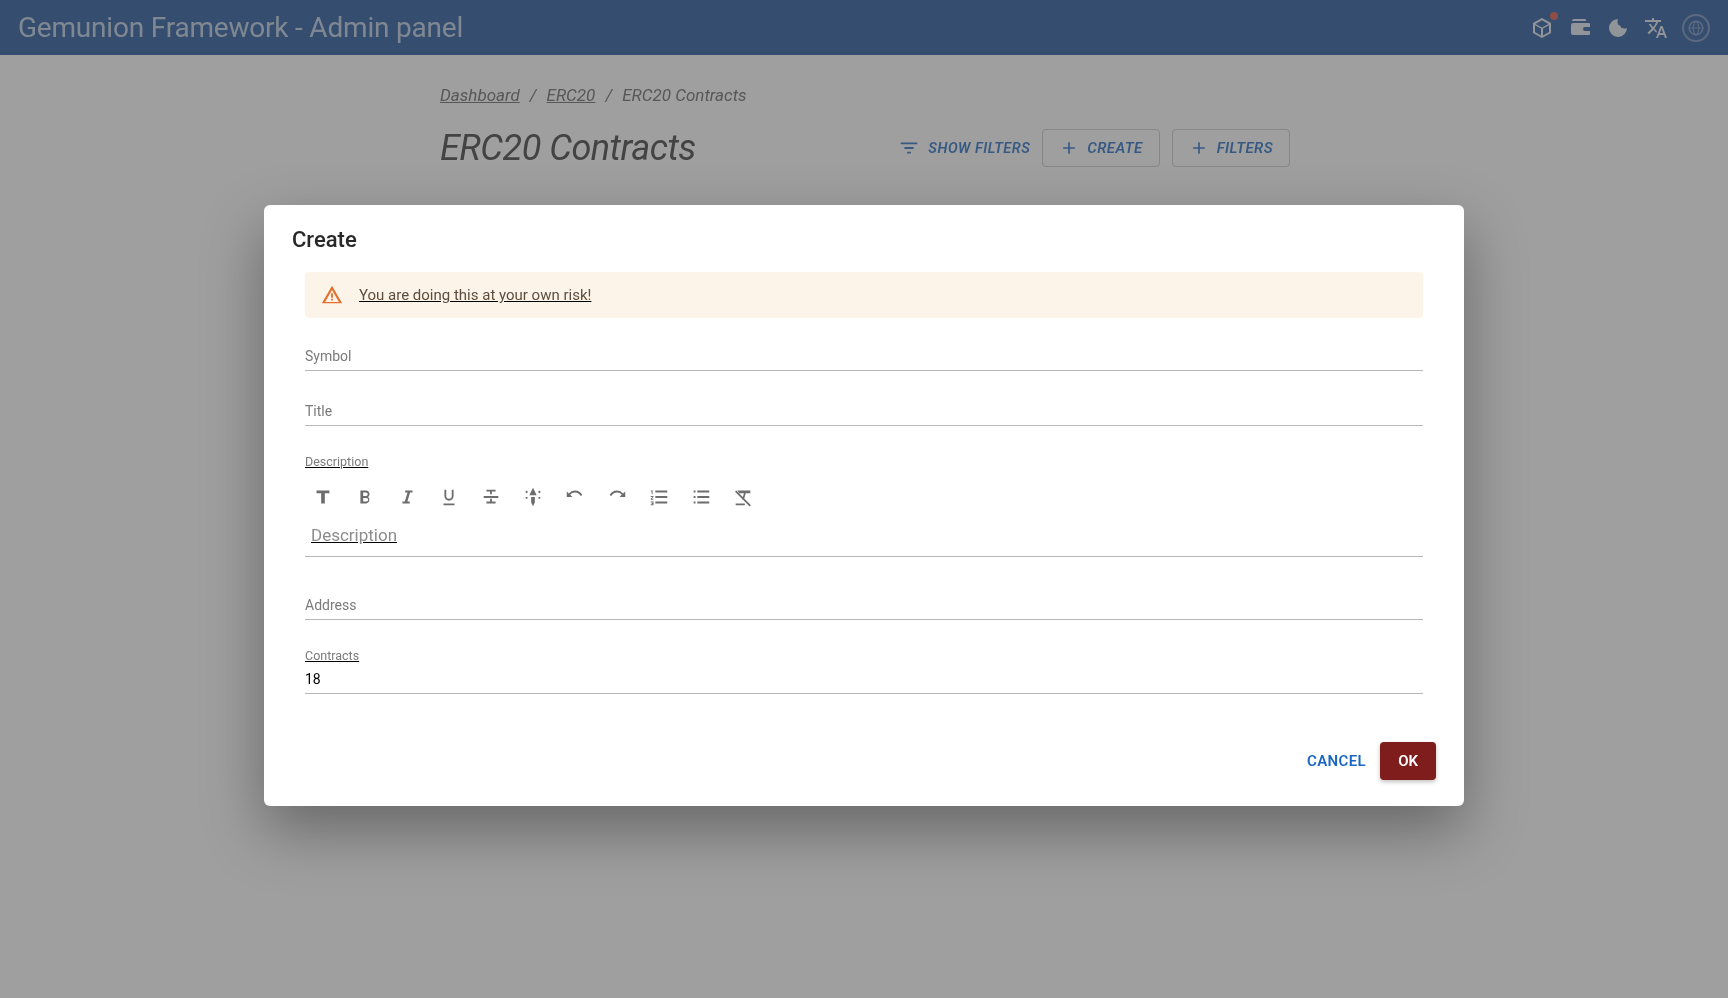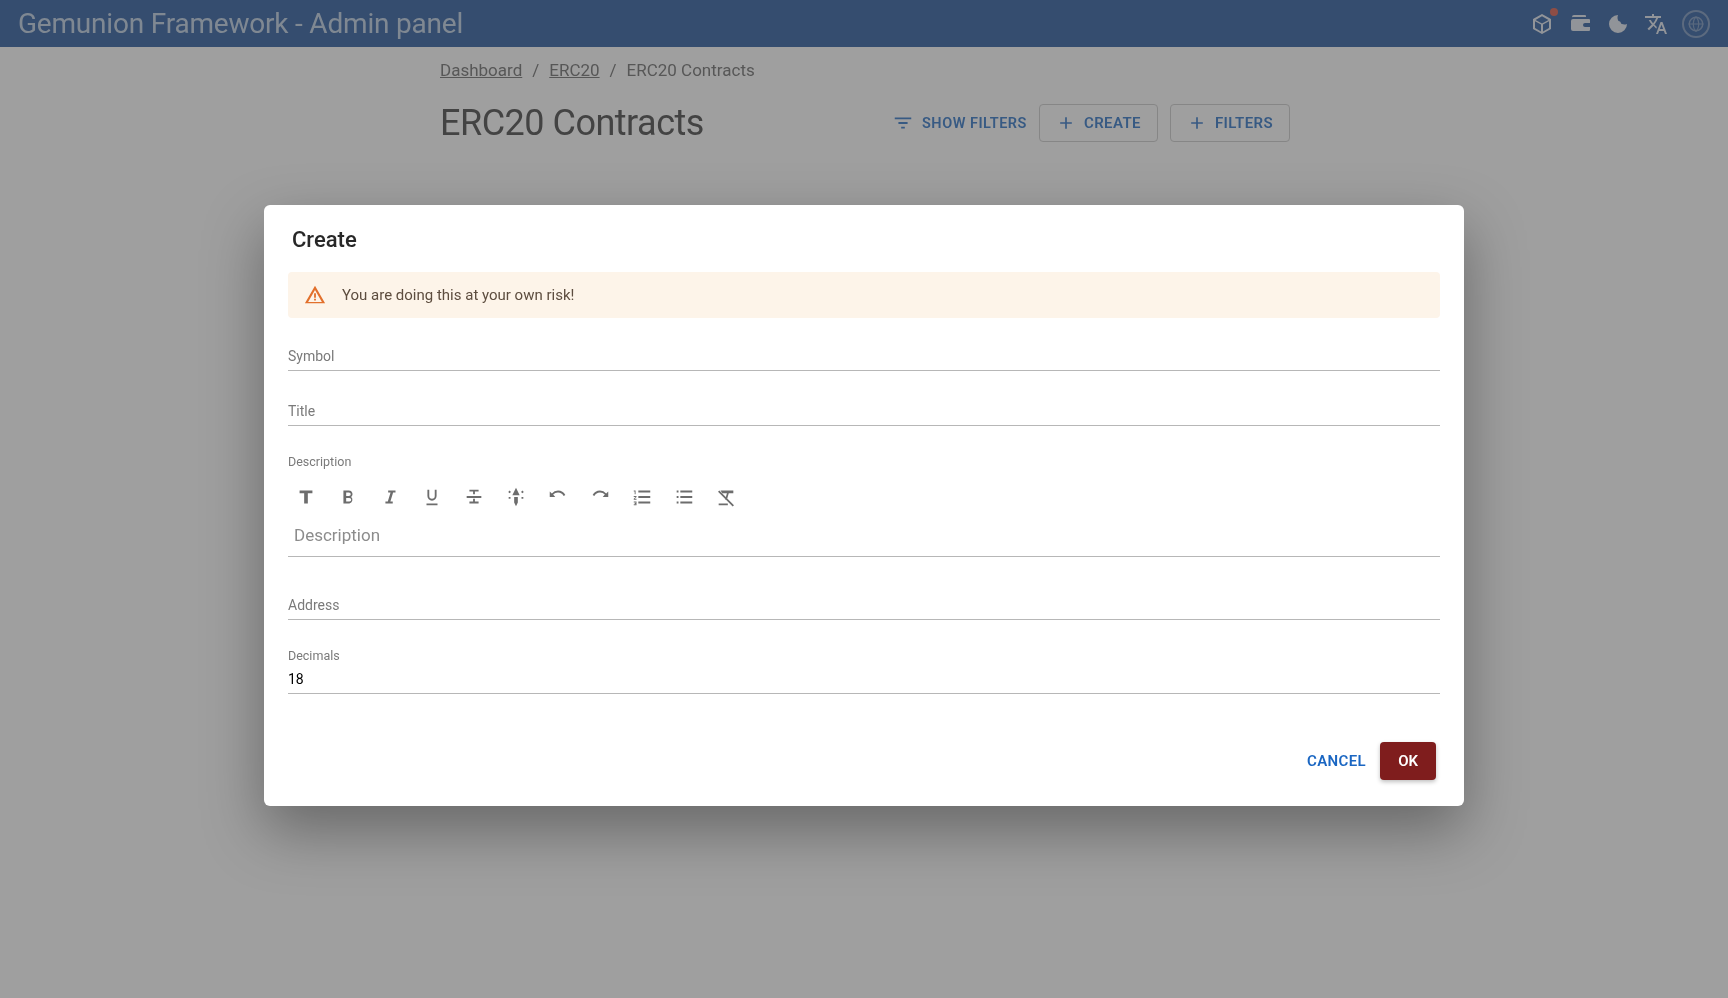--- a/index.html
+++ b/index.html
@@ -2,36 +2,36 @@
 <html><head>
 <meta charset="utf-8">
 <style>
 * { box-sizing: border-box; margin: 0; padding: 0; }
 html, body { width: 1728px; height: 998px; overflow: hidden; font-family: Roboto, Arial, sans-serif; }
 body { background: #fff; position: relative; }
 
 
 .appbar {
   background: #164a94;
-  height: 47px;
+  height: 55px;
   display: flex;
   align-items: center;
   padding: 0 18px;
   color: #a7bbd6;
   justify-content: space-between;
 }
 .appbar-title { font-size: 28px; font-weight: 400; color: #b9cce3; letter-spacing: -0.2px; }
 .appbar-icons { display: flex; align-items: center; gap: 14px; }
 .appbar-icon { width: 24px; height: 24px; display: flex; align-items: center; justify-content: center; color: #e0e7f1; cursor: pointer; position: relative; }
 .appbar-icon svg { width: 24px; height: 24px; fill: currentColor; }
 .badge-dot { position: absolute; top: -4px; right: -4px; width: 8px; height: 8px; background: #d94a39; border-radius: 50%; }
 .avatar-circle { width: 28px; height: 28px; border-radius: 50%; border: 2px solid #6a8bb8; display:flex; align-items:center; justify-content:center; color:#6a8bb8; }
 
 
-.page { padding-top: 13px; }
+.page { padding-top: 30px; font-style: italic; }
 .page-inner { width: 850px; margin-left: 440px; }
 .breadcrumb { display: flex; align-items: center; font-size: 17px; color: #5f5f5f; gap: 10px; }
 .breadcrumb a { color: #5f5f5f; text-decoration: underline; }
 .breadcrumb .sep { color: #5f5f5f; }
 .breadcrumb .current { color: #5f5f5f; }
 
 .page-header { display: flex; align-items: center; justify-content: space-between; margin-top: 22px; }
 .page-title { font-size: 36px; font-weight: 400; color: #333; letter-spacing: -0.5px; }
 .page-actions { display: flex; align-items: center; gap: 12px; }
 .textbtn { display:flex; align-items:center; gap:8px; font-size: 14.5px; font-weight: 600; color: #1a66c2; letter-spacing: 0.5px; cursor:pointer; }
@@ -46,21 +46,21 @@
 .dialog {
   position: absolute;
   left: 264px; top: 205px;
   width: 1200px;
   background: #fff;
   border-radius: 6px;
   box-shadow: 0 24px 60px rgba(0,0,0,0.35);
   padding: 22px 0 26px;
 }
 .dialog-title { font-size: 22px; font-weight: 500; color: #282828; padding: 0 28px 20px; }
-.dialog-body { padding: 0 24px; }
+.dialog-body { padding: 0 41px; text-decoration: underline; }
 .alert {
   background: #fdf4e9;
   border-radius: 4px;
   padding: 12px 16px;
   display: flex; align-items: center; gap: 16px;
   margin-bottom: 26px;
 }
 .alert-icon { width: 22px; height: 22px; color: #e2702c; }
 .alert-icon svg { width: 100%; height: 100%; fill: currentColor; }
 .alert-text { font-size: 15px; color: #5d4d3f; }
@@ -246,21 +246,21 @@
           </div>
       </div>
       <div class="rte-area">Description</div>
     </div>
 
     <div class="field">
       <input type="text" placeholder="Address" style="">
     </div>
 
     <div class="field" style="margin-bottom:0">
-      <span class="field-label-float">Decimals</span>
+      <span class="field-label-float">Contracts</span>
       <input type="text" value="18" style="">
     </div>
   </div>
 
   <div class="dialog-actions">
     <div class="btn-text">CANCEL</div>
     <div class="btn-primary">OK</div>
   </div>
 </div>
 

